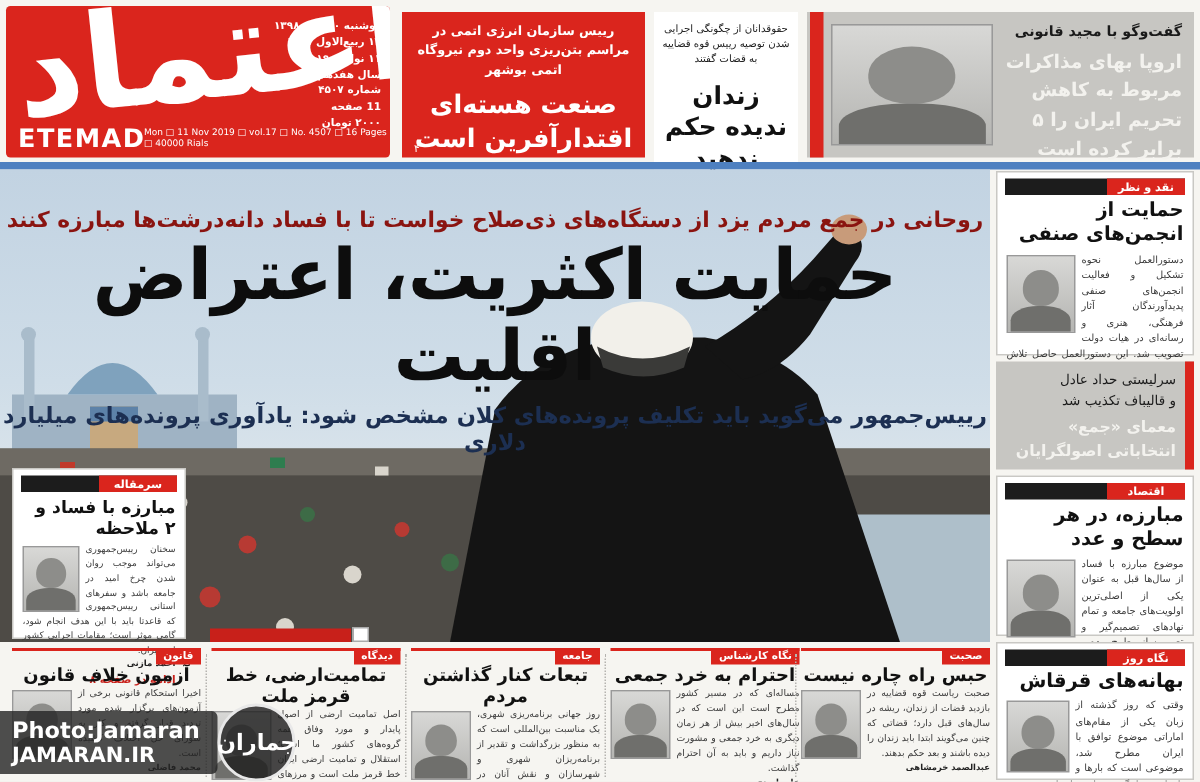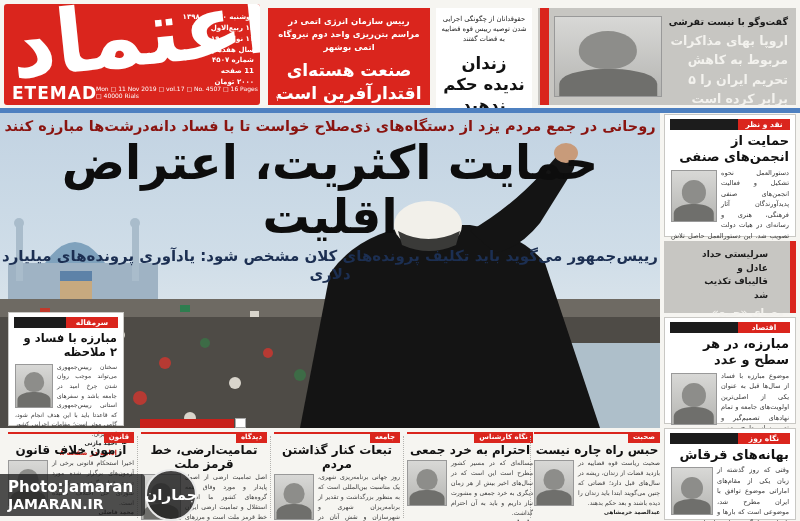--- a/index.html
+++ b/index.html
@@ -46,21 +46,21 @@
     transform:translateX(-50%); background:#8d8d8a; border-radius:50% 50% 45% 45%; }
   .portrait:after { content:""; position:absolute; left:50%; bottom:-8%; width:92%; height:42%;
     transform:translateX(-50%); background:#6f6f6c; border-radius:45% 45% 0 0; }
 
   
   .photo-main { position:absolute; left:0; top:113px; width:660px; height:315px;
     background:linear-gradient(#c2d3e2 0%, #cfdde8 45%, #dde6ec 70%); overflow:hidden; }
   .photo-main svg { position:absolute; left:0; top:0; }
 
   .headline { position:absolute; left:0; top:118px; width:660px; text-align:center; direction:rtl; }
-  .headline .kick { font-size:14.5px; font-weight:bold; color:#8a1410; }
+  .headline .kick { font-size:14.5px; font-weight:bold; color:#8a1410;margin-top:21px; }
   .headline .ttl { font-size:47px; font-weight:bold; color:#0d0d0d; line-height:1.15; margin-top:2px; }
   .headline .sub { font-size:15px; font-weight:bold; color:#1c2f52; margin-top:3px; }
 
   .photo-cap { position:absolute; left:140px; top:419px; width:94px; height:9px; background:#c8201a; }
   .photo-cap .wbox { position:absolute; right:-12px; top:-1px; width:11px; height:10px; background:#fff; border:1px solid #aaa; }
 
   
   .card { position:absolute; background:#fff; border:1px solid #c9c8c4; direction:rtl; }
   .tabbar { position:relative; height:11px; background:#1c1c1c; margin:4px 5px 0; }
   .tabbar .tab { position:absolute; right:0; top:0; height:11px; min-width:52px; padding:0 5px;
@@ -72,21 +72,21 @@
   .more { color:#c8201a; font-size:7px; font-weight:bold; padding:0 6px; text-align:right; }
 
   
   #editorial { left:8px; top:312px; width:116px; height:114px; }
 
   
   #sec-naqd { left:664px; top:114px; width:132px; height:123px; }
   #sec-gray { position:absolute; left:664px; top:241px; width:132px; height:72px;
     background:#c7c6c2; direction:rtl; }
   #sec-gray .stripe { position:absolute; right:0; top:0; width:6px; height:72px; background:#da251d; }
-  #sec-gray .ttl { font-size:9px; font-weight:bold; color:#1c1c1c; text-align:right; padding:7px 28px 0 6px; line-height:1.5;margin-left:32px; }
+  #sec-gray .ttl { font-size:9px; font-weight:normal; color:#1c1c1c; text-align:right; padding:7px 12px 0 6px; line-height:1.5;margin-left:32px; }
   #sec-gray .sub { font-size:10.5px; font-weight:bold; color:#f3f2ee; text-align:right; padding:3px 12px 0 6px; line-height:1.5; }
   #sec-eqtesad { left:664px; top:317px; width:132px; height:107px; }
   #sec-negah { left:664px; top:428px; width:132px; height:92px; }
 
   
   .bcol { position:absolute; top:432px; width:126px; height:88px; direction:rtl; }
   .bcol .rline { position:relative; height:9px; border-top:2px solid #da251d; }
   .bcol .rline .tab { position:absolute; right:0; top:-2px; height:11px; padding:0 5px;
     background:#da251d; color:#fff; font-size:7px; font-weight:bold; line-height:11px; }
   .bcol .ttl { font-size:12px; font-weight:bold; color:#111; text-align:center; padding:2px 0 1px; }
@@ -131,21 +131,21 @@
   </div>
 
   <div class="box-white">
     <div class="kick">حقوقدانان از چگونگی اجرایی شدن توصیه رییس قوه قضاییه به قضات گفتند</div>
     <div class="ttl">زندان ندیده حکم ندهید</div>
     <div class="pg">۱۲</div>
   </div>
 
   <div class="box-gray">
     <div class="txt">
-      <div class="ttl">گفت‌وگو با نیست تفرشی</div>
+      <div class="ttl">گفت‌وگو با مجید قانونی</div>
       <div class="sub">اروپا بهای مذاکرات مربوط به کاهش تحریم ایران را ۵ برابر کرده است</div>
     </div>
     <div class="photo portrait"></div>
     <div class="stripe"></div>
   </div>
 
   <div class="blueline"></div>
 
   <div class="photo-main">
     <svg width="660" height="315" viewBox="0 0 660 315">

